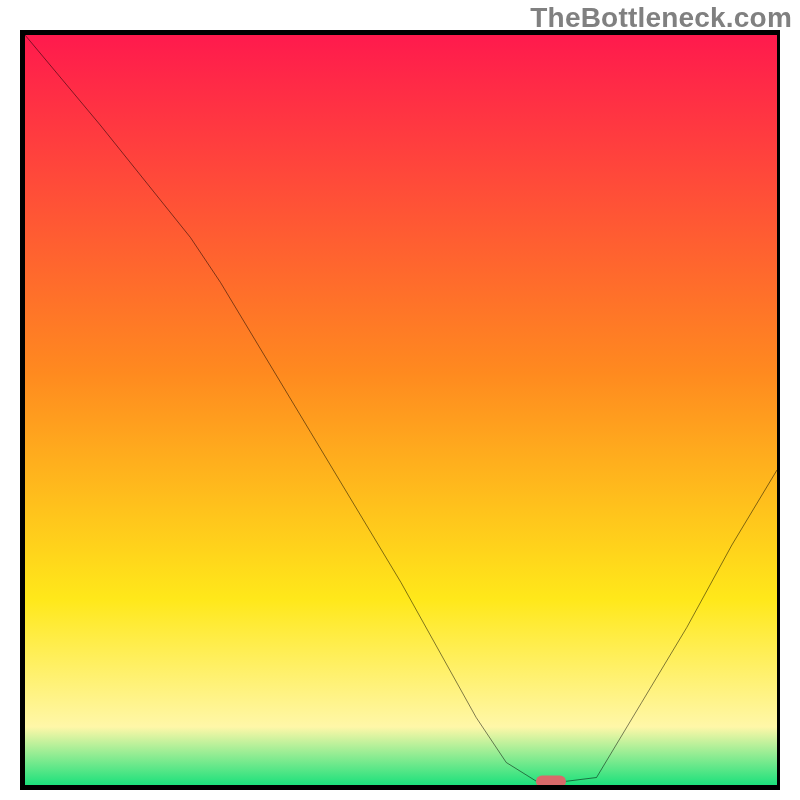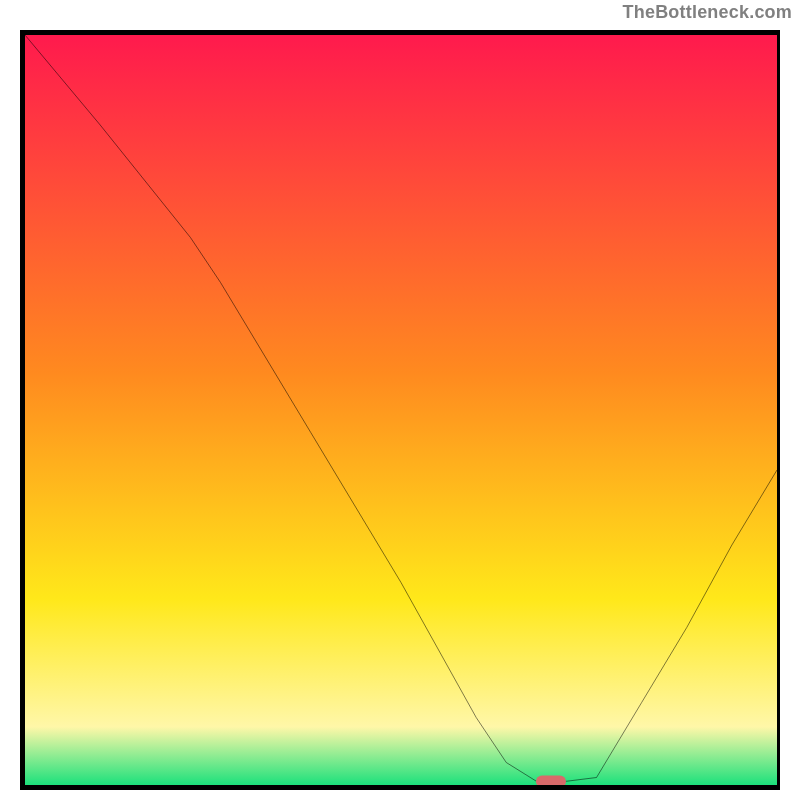--- a/index.html
+++ b/index.html
@@ -12,21 +12,21 @@
   }
   .canvas {
     position: relative;
     width: 800px;
     height: 800px;
   }
   .watermark {
     position: absolute;
     top: 2px;
     right: 8px;
-    font-size: 18px;
+    font-size: 28px;
     font-weight: bold;
     color: #808080;
     letter-spacing: 0.2px;
     z-index: 50;
   }
   .frame {
     position: absolute;
     left: 20px;
     top: 30px;
     width: 760px;

